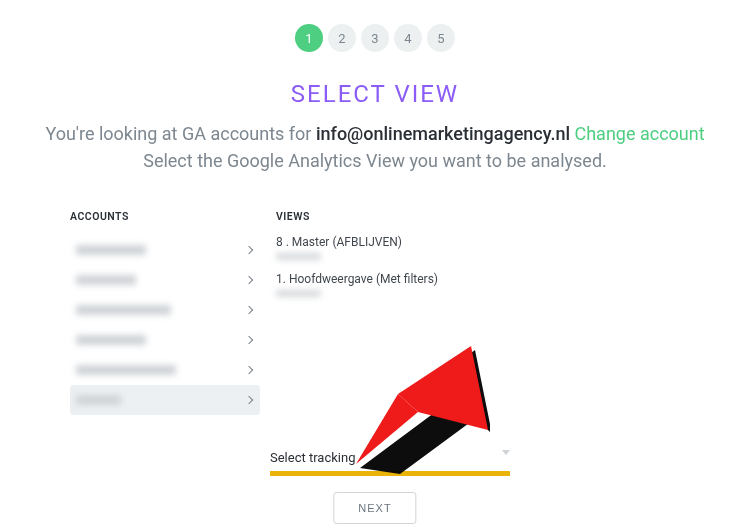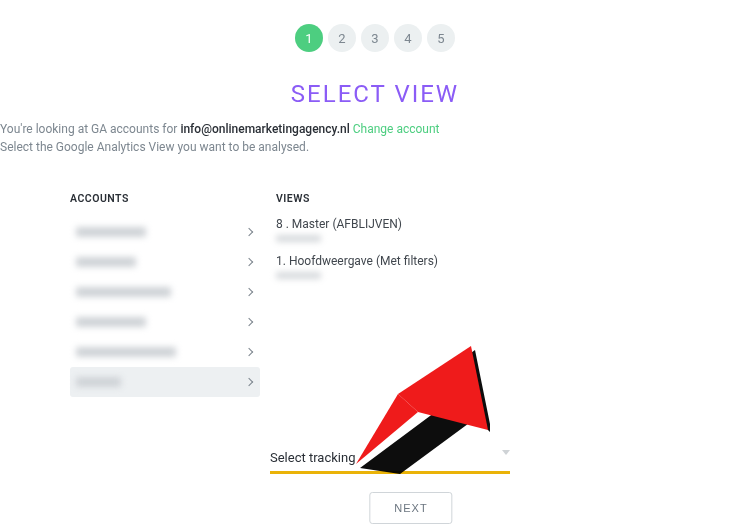--- a/index.html
+++ b/index.html
@@ -32,21 +32,22 @@
   
   .title {
     text-align: center;
     font-size: 24px;
     letter-spacing: 2px;
     font-weight: 400;
     margin-top: 28px;
     color: #8b5cf6;
   }
   .intro {
-    font-size: 12px;
+    text-align: center;
+    font-size: 18px;
     color: #7d8790;
     margin-top: 12px;
     line-height: 1.5;
   }
   .intro .email { color: #2a2f36; font-weight: 500; }
   .intro .change { color: #4dce80; cursor: pointer; }
   
   .cols {
     display: flex;
     margin-top: 36px;
@@ -120,21 +121,21 @@
   .tracking-wrap {
     position: absolute;
     left: 270px;
     top: 444px;
     width: 240px;
   }
   .tracking {
     font-size: 13px;
     color: #2a2f36;
     padding: 6px 0;
-    border-bottom: 3px solid #eab308;
+    border-bottom: 5px solid #eab308;
     display: flex; justify-content: space-between; align-items: flex-start;
     cursor: pointer;
   }
   .tracking .caret {
     width:0;height:0;
     border-left:4px solid transparent;
     border-right:4px solid transparent;
     border-top:5px solid #cfd3d6;
   }
   
@@ -143,21 +144,20 @@
     left: 50%; transform: translateX(-50%);
     top: 492px;
     border: 1px solid #d0d5d9;
     background: #fff;
     color: #6c7680;
     font-size: 11px;
     letter-spacing: 1px;
     padding: 9px 24px;
     border-radius: 3px;
     cursor: pointer;
-    margin-left: 36px;
   }
   
   .arrow-annot {
     position: absolute;
     left: 350px;
     top: 340px;
     width: 140px;
     height: 140px;
     pointer-events: none;
   }

